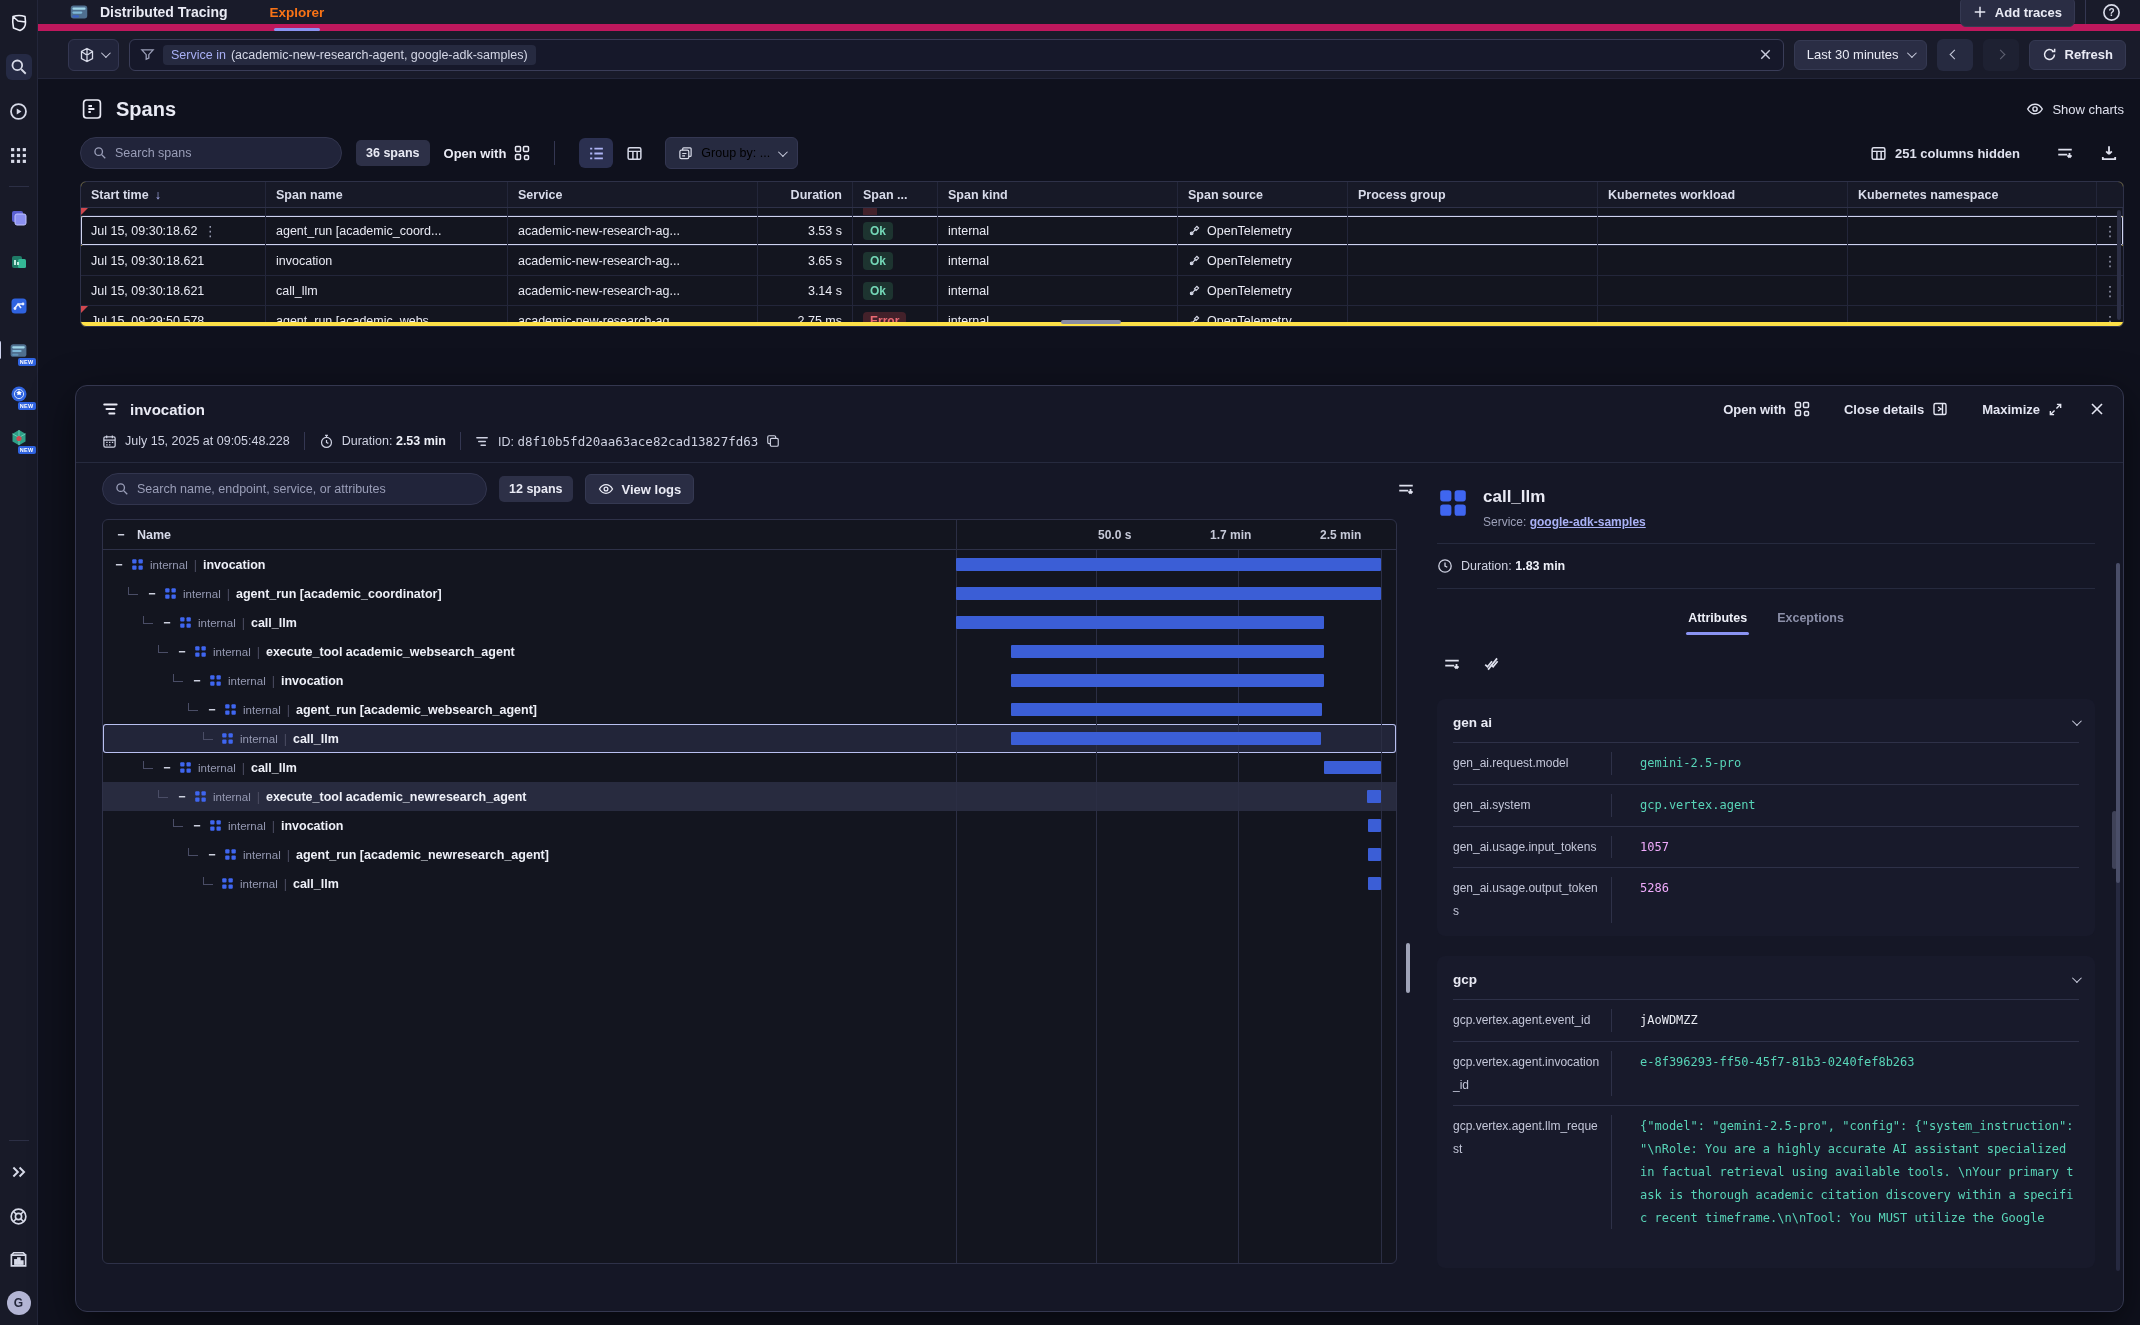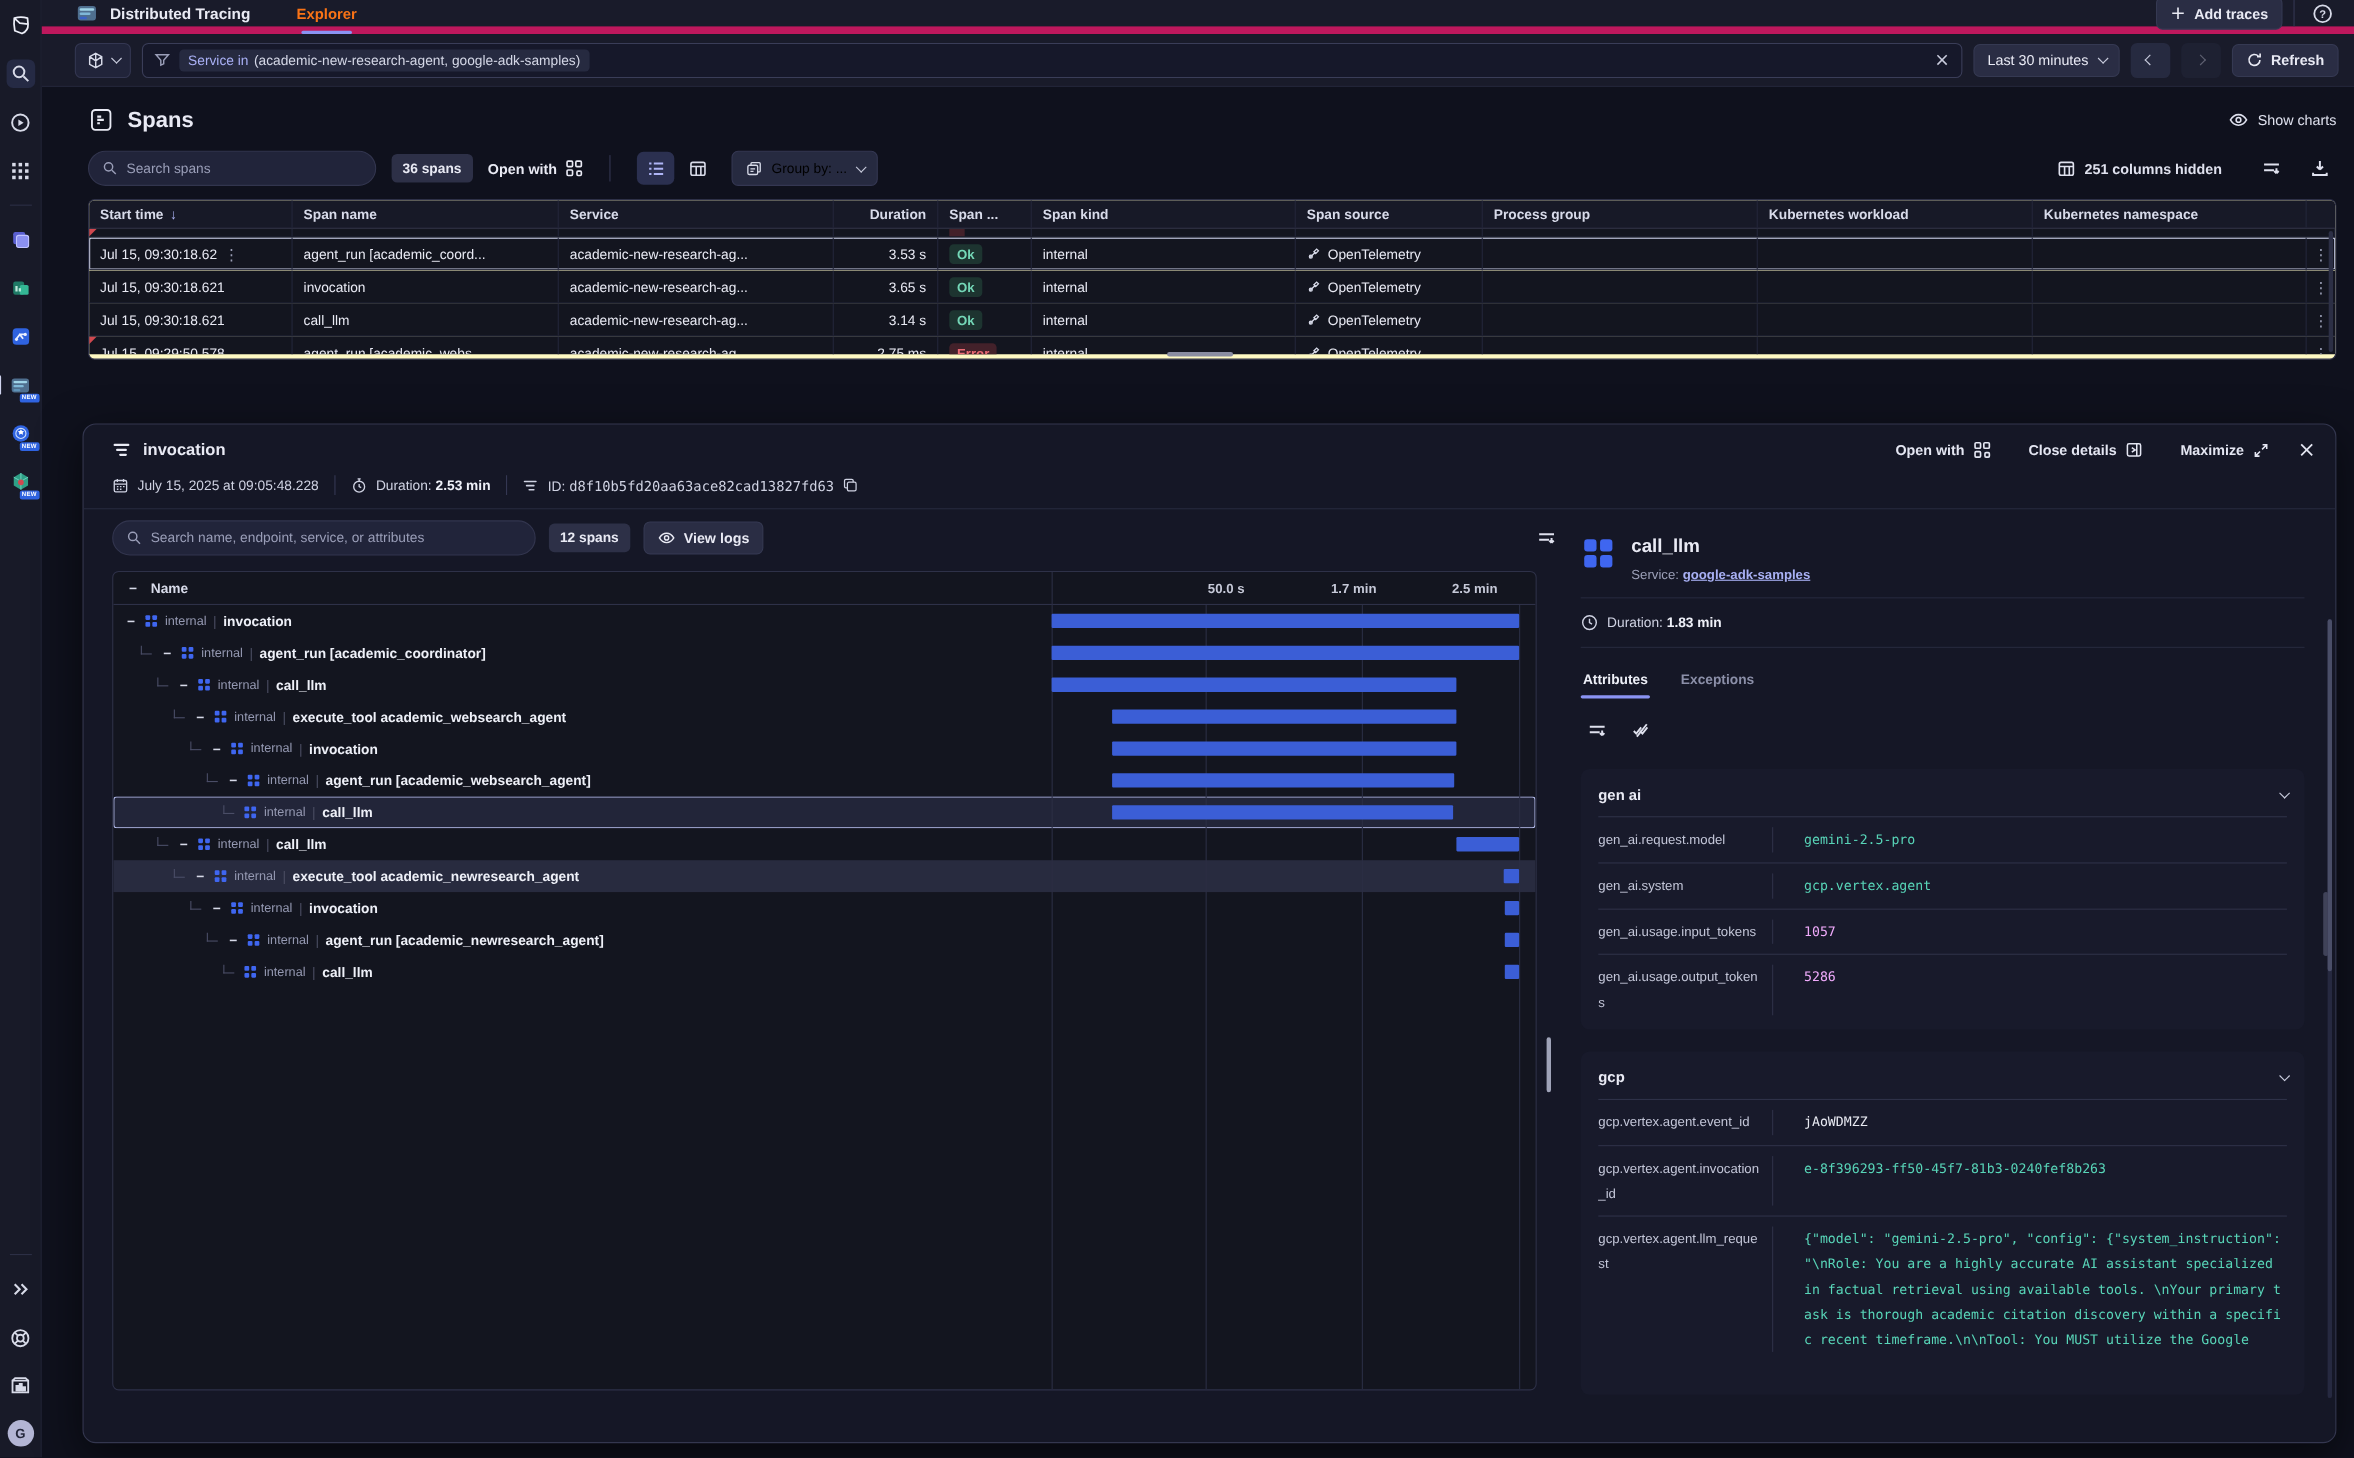--- a/index.html
+++ b/index.html
@@ -63,21 +63,21 @@
   .openwith { display:flex; align-items:center; gap:8px; font-weight:bold; font-size:13px; cursor:pointer; }
   .view-toggle { display:flex; align-items:center; gap:4px; }
   .vt-btn { width:34px; height:30px; border-radius:6px; display:flex; align-items:center; justify-content:center; cursor:pointer; }
   .vt-btn.active { background:#2b3050; }
   .groupby { background:#262a40; border:1px solid #343752; border-radius:6px; height:32px; padding:0 12px;
              display:flex; align-items:center; gap:8px; font-size:12.5px; cursor:pointer; }
   .toolbar .grow { flex:1; }
   .cols-hidden { display:flex; align-items:center; gap:8px; font-size:13px; color:#dfe1ee; font-weight:bold; }
 
   
-  .table-wrap { margin-top:12px; border:1px solid #2e3148; border-radius:6px; background:#fef9c3; position:relative; height:146px; overflow:hidden; }
+  .table-wrap { margin-top:12px; border:1px solid #2e3148; border-radius:6px; background:#fde047; position:relative; height:146px; overflow:hidden; }
   .t-header { display:flex; height:26px; align-items:center; border-bottom:1px solid #2e3148; background:#171927; font-weight:bold; color:#d8dbea; }
   .t-cell { padding:0 10px; white-space:nowrap; overflow:hidden; text-overflow:ellipsis; border-right:1px solid #23263a; height:100%; display:flex; align-items:center; gap:6px; }
   .c0{width:185px} .c1{width:242px} .c2{width:250px} .c3{width:95px; justify-content:flex-end;} .c4{width:85px} .c5{width:240px}
   .c6{width:170px} .c7{width:250px} .c8{width:250px} .c9{flex:1} .c10{width:26px; border-right:none; justify-content:center;}
   .t-row { display:flex; height:30px; align-items:center; border-bottom:1px solid #23263a; position:relative; background:#13151f; }
   .t-row.selected { box-shadow:0 0 0 1px #cfd3ee inset; border-radius:2px; }
   .t-row.sliver { height:8px; overflow:hidden; }
   .t-row-clip { height:16px; overflow:hidden; }
   .err-wedge { position:absolute; left:0; top:0; width:0; height:0; border-top:7px solid #d0484f; border-right:7px solid transparent; }
   .badge { border-radius:4px; padding:2px 7px; font-size:12px; font-weight:bold; }
@@ -125,21 +125,21 @@
 
   
   .attr-col { flex:1; padding:24px 28px 0 16px; position:relative; }
   .attr-title-row { display:flex; gap:14px; }
   .attr-title { font-size:17px; font-weight:bold; }
   .attr-service { margin-top:8px; font-size:12px; color:#9ca0b8; }
   .attr-service a { color:#a9b1f5; font-weight:bold; }
   .hr { height:1px; background:#262a3e; margin:14px 0; }
   .attr-duration { display:flex; align-items:center; gap:8px; color:#cfd2e2; }
   .attr-duration b { color:#eef0f8; }
-  .tabs { display:flex; gap:26px; margin-top:4px; }
+  .tabs { display:flex; gap:26px; margin-top:4px;justify-content:center; }
   .atab { padding:8px 2px 10px; font-weight:bold; color:#8b8fa8; position:relative; cursor:pointer; }
   .atab.active { color:#eef0f8; }
   .atab.active::after { content:""; position:absolute; left:0; right:0; bottom:0; height:3px; background:#8a93f2; border-radius:2px; }
   .attr-search-row { display:flex; align-items:center; gap:10px; margin-top:14px; }
   .attr-search { flex:1; border-radius:6px; }
   .group-card { background:#181a2b; border-radius:8px; margin-top:20px; padding:12px 16px 4px; position:relative; }
   .group-head { display:flex; align-items:center; font-weight:bold; font-size:13.5px; padding:4px 0 12px; }
   .group-head .grow { flex:1; }
   .attr-row { display:flex; border-top:1px solid #2e3148; padding:9px 0; }
   .attr-key { width:150px; color:#c3c6d8; font-size:12px; word-break:break-all; line-height:1.9; flex:none; }

